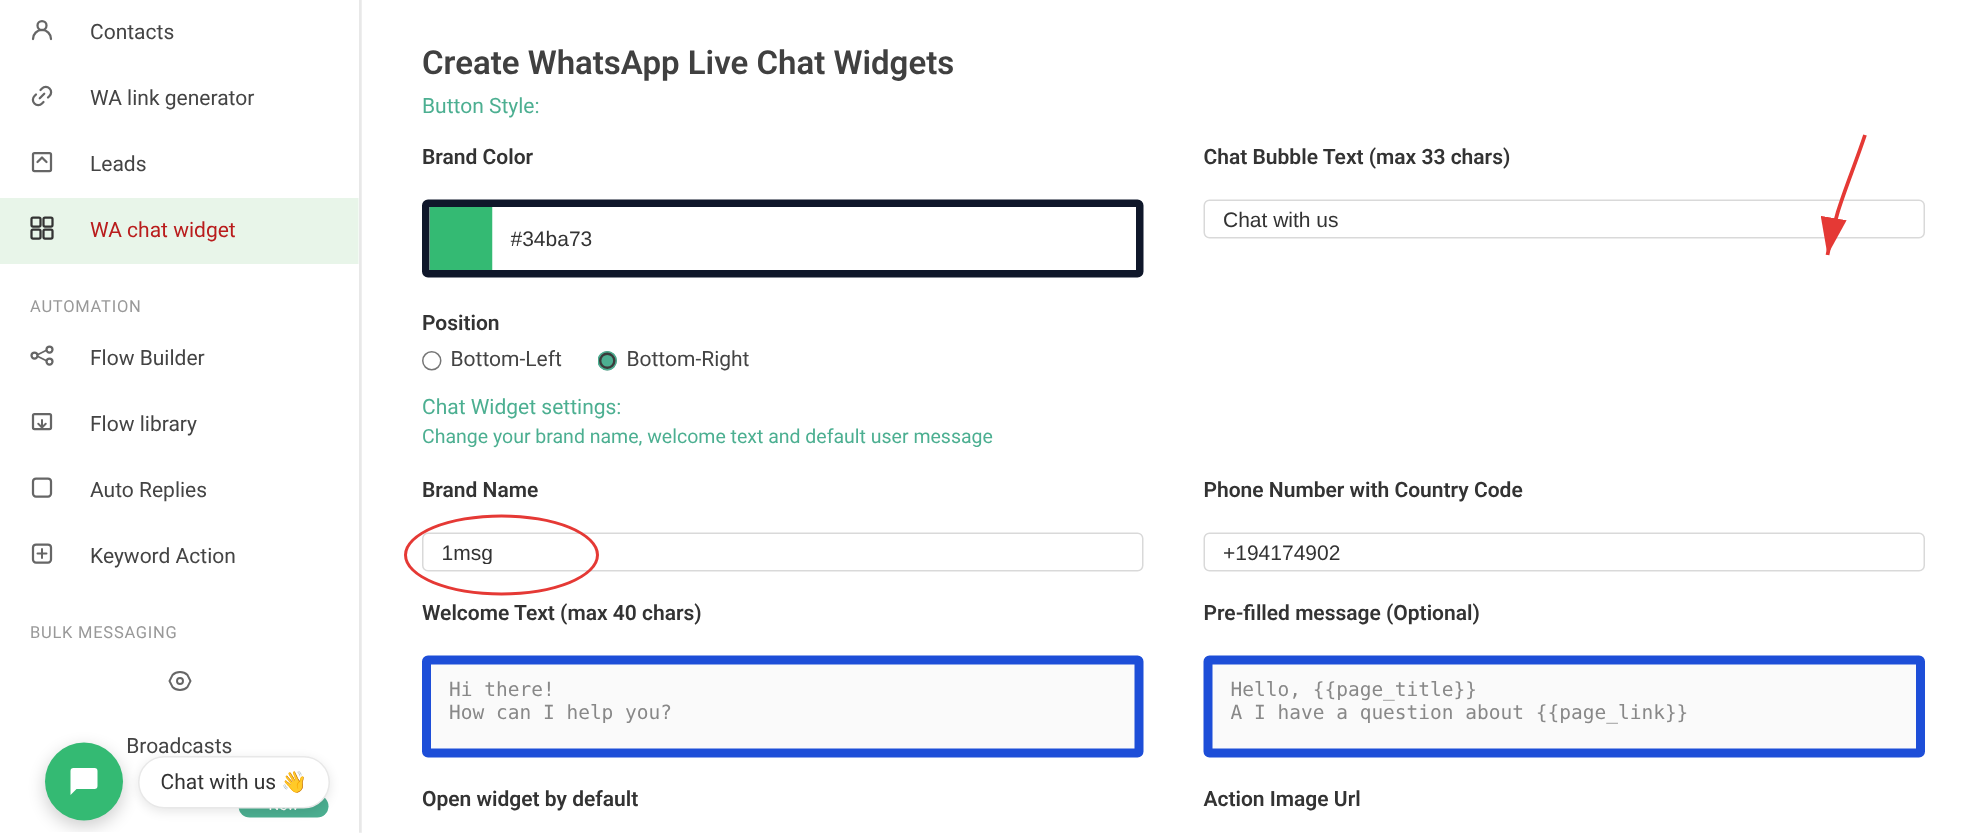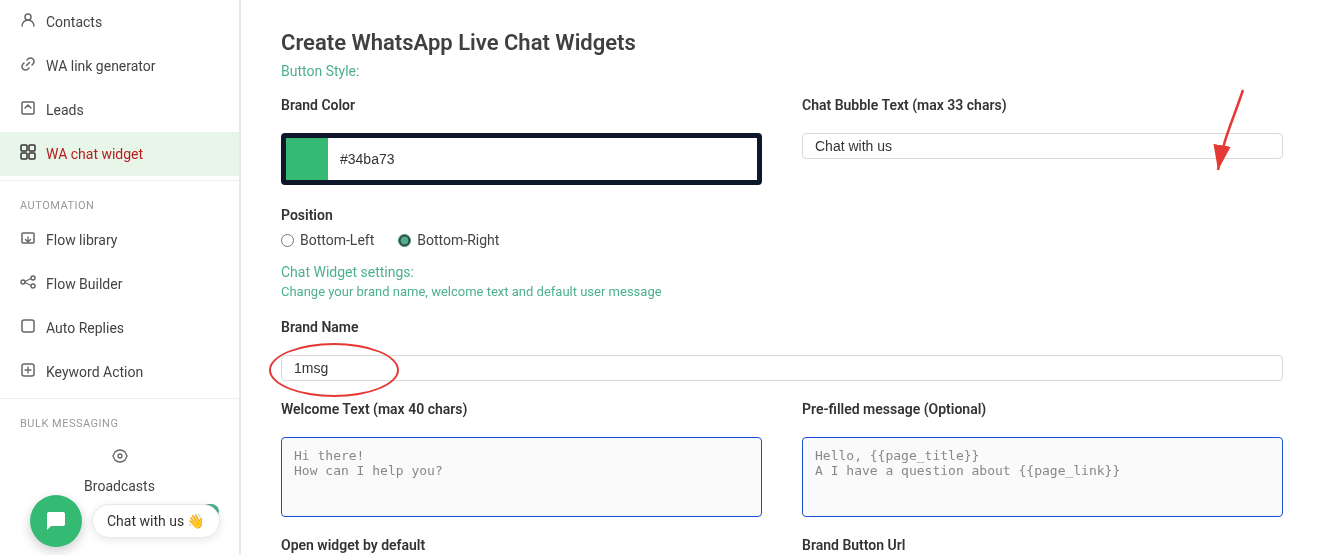--- a/index.html
+++ b/index.html
@@ -12,21 +12,21 @@
       border-right: 1px solid #e8e8e8;
       display: flex;
       flex-direction: column;
       height: 100%;
       overflow-y: auto;
       flex-shrink: 0;
     }
     .sidebar-item {
       display: flex;
       align-items: center;
-      gap: 10px;
+      gap: 24px;
       padding: 12px 20px;
       cursor: pointer;
       color: #444;
       font-size: 14px;
       border-radius: 0;
     }
     .sidebar-item.active { background: #e8f5e9; color: #b91c1c; }
     .sidebar-item .icon { font-size: 16px; color: #666; }
     .sidebar-section-label {
       padding: 14px 20px 6px 20px;
@@ -138,26 +138,26 @@
       color: #4caf91;
       font-size: 13px;
       margin-bottom: 20px;
     }
 
     .brand-name-group {
       position: relative;
     }
 
     .textarea-input {
-      border: 1px solid #1d4ed8;
+      border: 6px solid #1d4ed8;
       border-radius: 4px;
       padding: 10px 12px;
       font-size: 13px;
       color: #888;
-      height: 80px;
+      height: 68px;
       outline: none;
       width: 100%;
       resize: none;
       background: #fafafa;
     }
 
     
     .chat-widget {
       position: fixed;
       bottom: 8px;
@@ -251,36 +251,36 @@
     </span>
     <span>WA chat widget</span>
   </div>
 
   <div class="sidebar-divider"></div>
   <div class="sidebar-section-label">AUTOMATION</div>
 
   <div class="sidebar-item">
     <span class="icon">
       <svg width="16" height="16" viewBox="0 0 16 16" fill="none">
-        <rect x="2" y="3" width="12" height="10" rx="1" stroke="#666" stroke-width="1.5"></rect>
-        <path d="M8 7v5M5.5 9.5L8 12l2.5-2.5" stroke="#666" stroke-width="1.3" stroke-linecap="round" stroke-linejoin="round"></path>
-      </svg>
-    </span>
-    <span>Flow library</span>
-  </div>
-  <div class="sidebar-item">
-    <span class="icon">
-      <svg width="16" height="16" viewBox="0 0 16 16" fill="none">
         <circle cx="3" cy="8" r="2" stroke="#666" stroke-width="1.5"></circle>
         <circle cx="13" cy="4" r="2" stroke="#666" stroke-width="1.5"></circle>
         <circle cx="13" cy="12" r="2" stroke="#666" stroke-width="1.5"></circle>
         <path d="M5 7.5L11 4.5M5 8.5L11 11.5" stroke="#666" stroke-width="1.2"></path>
       </svg>
     </span>
     <span>Flow Builder</span>
+  </div>
+  <div class="sidebar-item">
+    <span class="icon">
+      <svg width="16" height="16" viewBox="0 0 16 16" fill="none">
+        <rect x="2" y="3" width="12" height="10" rx="1" stroke="#666" stroke-width="1.5"></rect>
+        <path d="M8 7v5M5.5 9.5L8 12l2.5-2.5" stroke="#666" stroke-width="1.3" stroke-linecap="round" stroke-linejoin="round"></path>
+      </svg>
+    </span>
+    <span>Flow library</span>
   </div>
   <div class="sidebar-item">
     <span class="icon">
       <svg width="16" height="16" viewBox="0 0 16 16" fill="none">
         <rect x="2" y="2" width="12" height="12" rx="2" stroke="#666" stroke-width="1.5"></rect>
       </svg>
     </span>
     <span>Auto Replies</span>
   </div>
   <div class="sidebar-item">
@@ -346,41 +346,45 @@
   <p class="widget-settings-link">Chat Widget settings:</p>
   <p class="widget-settings-sub">Change your brand name, welcome text and default user message</p>
 
   <div class="form-row">
     <div class="form-group brand-name-group" style="position:relative;">
       <label class="form-label">Brand Name</label>
 
       <div style="position:absolute;top:24px;left:-12px;width:130px;height:54px;border:2px solid #e53935;border-radius:50%;pointer-events:none;z-index:10;"></div>
       <input class="text-input" type="text" value="1msg" style="">
     </div>
+    <div class="form-group">
+      <label class="form-label">Phone Number with Country Code</label>
+      <input class="text-input" type="text" value="+194174902" style="">
+    </div>
   </div>
 
   <div class="form-row">
     <div class="form-group">
       <label class="form-label">Welcome Text (max 40 chars)</label>
       <textarea class="textarea-input" style="">Hi there!
 How can I help you?</textarea>
     </div>
     <div class="form-group">
       <label class="form-label">Pre-filled message (Optional)</label>
       <textarea class="textarea-input" style="">Hello, {{page_title}}
 A I have a question about {{page_link}}</textarea>
     </div>
   </div>
 
   <div class="form-row">
     <div class="form-group">
       <label class="form-label">Open widget by default</label>
     </div>
     <div class="form-group">
-      <label class="form-label">Brand Button Url</label>
+      <label class="form-label">Action Image Url</label>
     </div>
   </div>
 
   <svg style="position:absolute;top:0;left:-200px;width:220px;height:180px;pointer-events:none;overflow:visible;">
     <defs>
       <marker id="arrowhead1" markerWidth="10" markerHeight="7" refX="10" refY="3.5" orient="auto">
         <polygon points="0 0, 10 3.5, 0 7" fill="#e53935"></polygon>
       </marker>
     </defs>
     <path d="M 190 170 C 160 130 80 100 30 80" stroke="#e53935" stroke-width="2.5" fill="none" marker-end="url(#arrowhead1)"></path>

